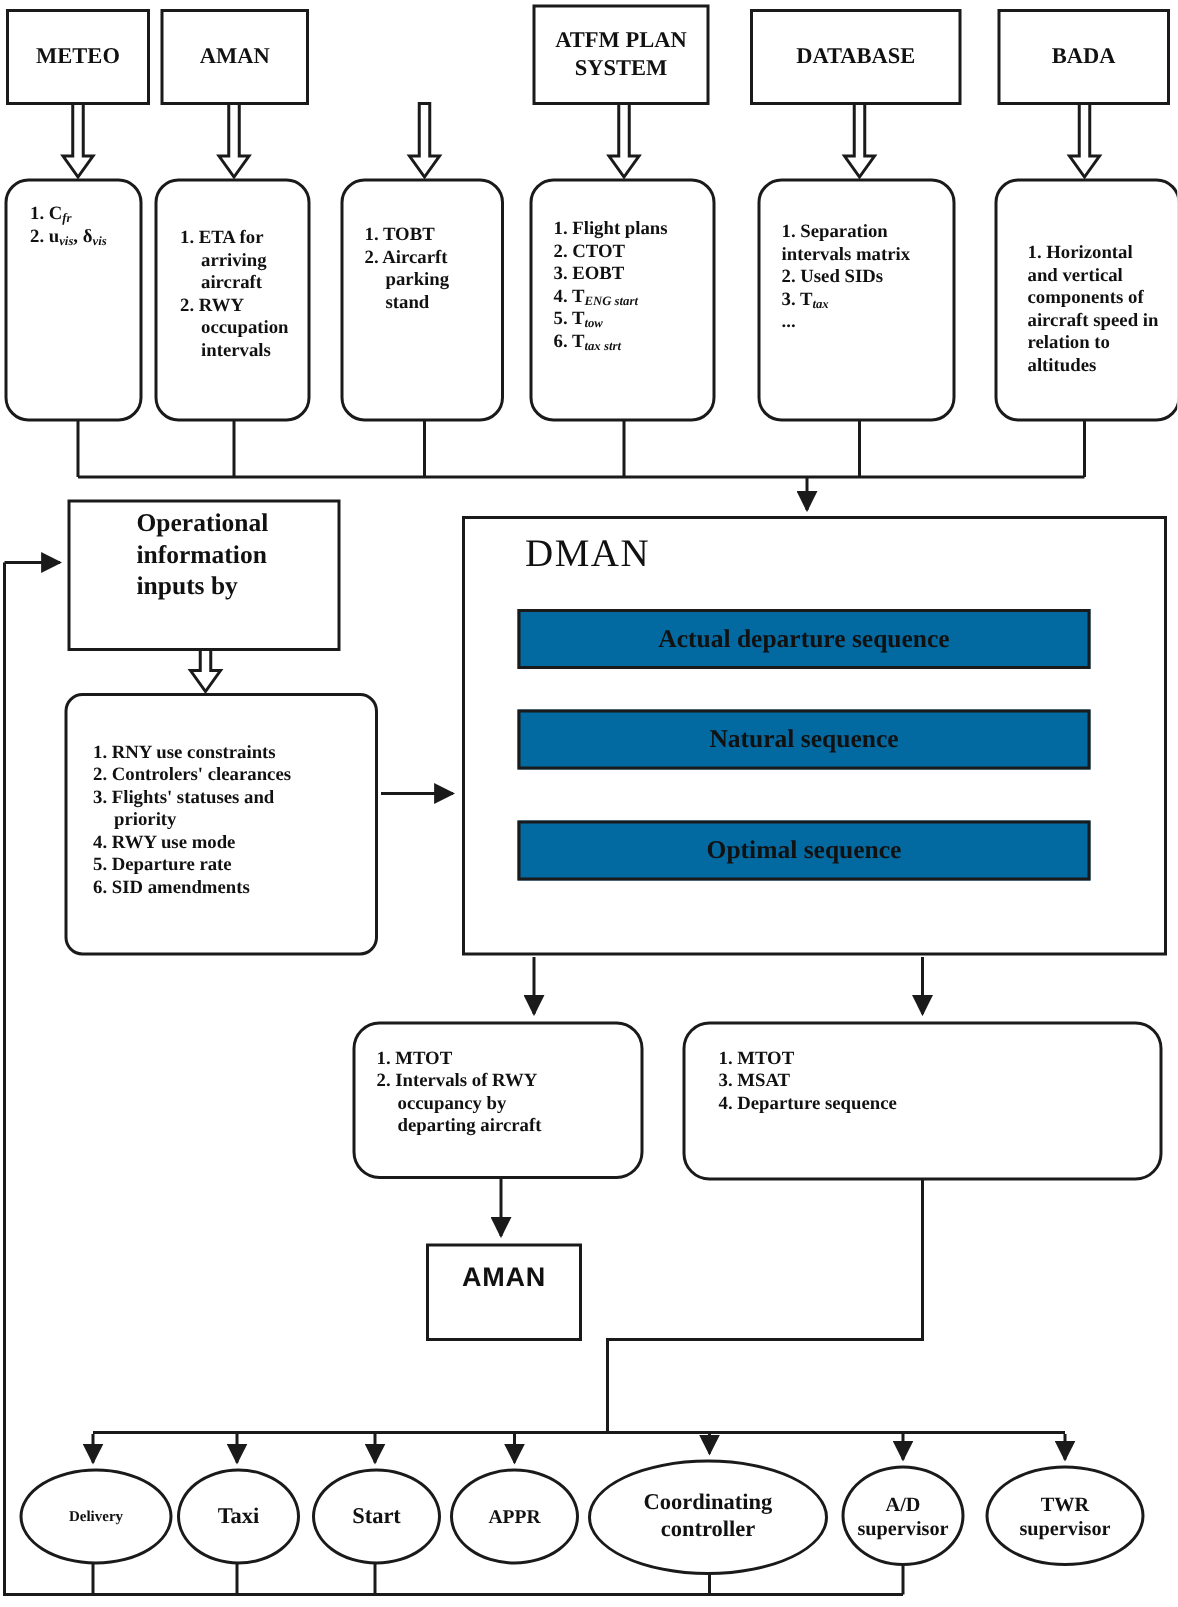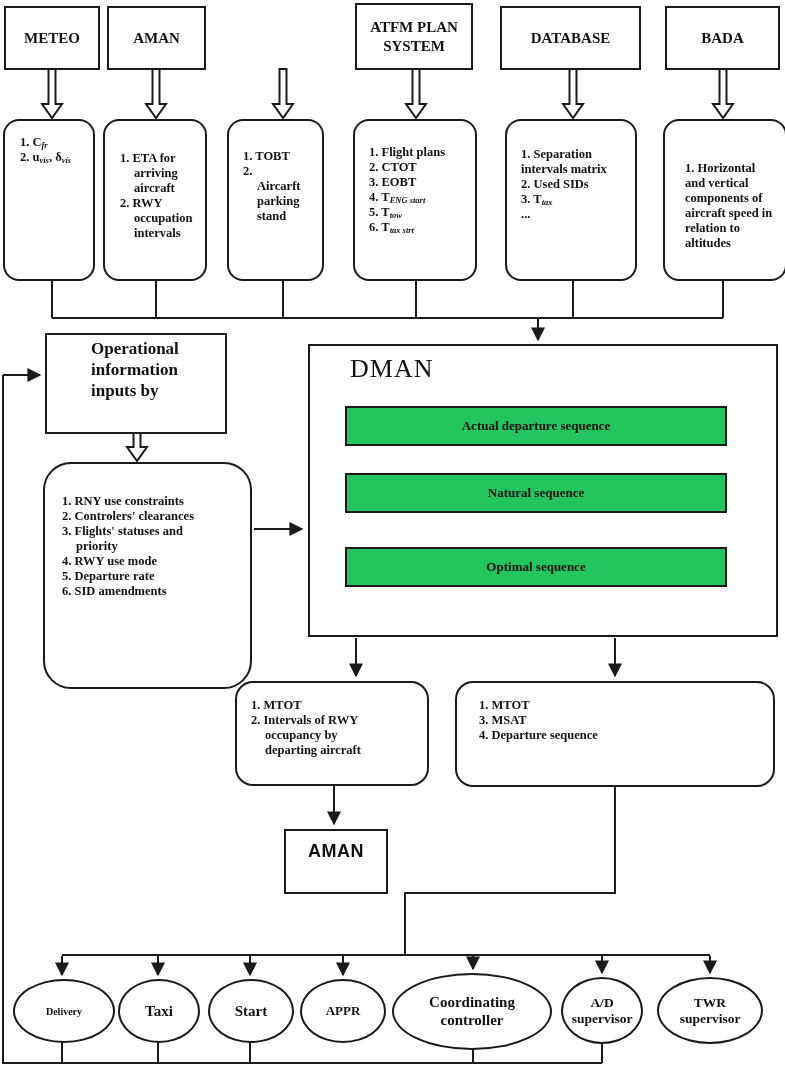--- a/index.html
+++ b/index.html
@@ -16,35 +16,35 @@
   
   #h-meteo{left:4px;top:6px;width:96px;height:64px;}
   #h-aman {left:107px;top:6px;width:99px;height:64px;}
   #h-astpm{left:227px;top:6px;width:101px;height:64px;}
   #h-atfm {left:355px;top:3px;width:118px;height:67px;}
   #h-db   {left:500px;top:6px;width:141px;height:64px;}
   #h-bada {left:665px;top:6px;width:115px;height:64px;}
   
   #i-meteo{left:3px;top:119px;width:92px;height:162px;padding:14px 6px 0 15px;}
   #i-aman {left:103px;top:119px;width:104px;height:162px;padding:30px 25px 0 15px;}
-  #i-astpm{left:227px;top:119px;width:97px;height:162px;padding:28px 28px 0 14px;}
+  #i-astpm{left:227px;top:119px;width:109px;height:162px;padding:28px 28px 0 14px;}
   #i-atfm {left:353px;top:119px;width:124px;height:162px;padding:24px 6px 0 14px;}
   #i-db   {left:505px;top:119px;width:132px;height:162px;padding:26px 10px 0 14px;}
   #i-bada {left:663px;top:119px;width:124px;height:162px;padding:40px 8px 0 20px;}
   
   #op-box{left:45px;top:333px;width:182px;height:101px;padding:3px 8px 0 44px;
           font-weight:bold;font-size:17px;line-height:21px;}
-  #op-list{left:43px;top:462px;width:209px;height:227px;border-radius:28px;
+  #op-list{left:43px;top:462px;width:209px;height:175px;border-radius:12px;
            padding:30px 24px 0 17px;}
   
   #dman{left:308px;top:344px;width:470px;height:293px;}
   .dman-title{position:absolute;left:40px;top:8px;font-size:26px;letter-spacing:1px;}
   .seq{position:absolute;left:35px;width:382px;height:40px;border:2px solid #1a1a1a;
        box-sizing:border-box;display:flex;align-items:center;justify-content:center;
-       font-weight:bold;font-size:13px;background:#22c55e;}
+       font-weight:bold;font-size:17px;background:#0369a1;}
   #seq1{top:60px;} #seq2{top:127px;} #seq3{top:201px;}
   
   #out-aman{left:235px;top:681px;width:194px;height:105px;border-radius:18px;
             padding:15px 38px 0 14px;}
   #out-ctl {left:455px;top:681px;width:320px;height:106px;border-radius:18px;
             padding:15px 10px 0 22px;}
   #aman2{left:284px;top:829px;width:104px;height:65px;display:flex;justify-content:center;
          padding-top:10px;font-family:"Liberation Sans",sans-serif;font-weight:bold;
          font-size:18px;letter-spacing:.5px;}
   

